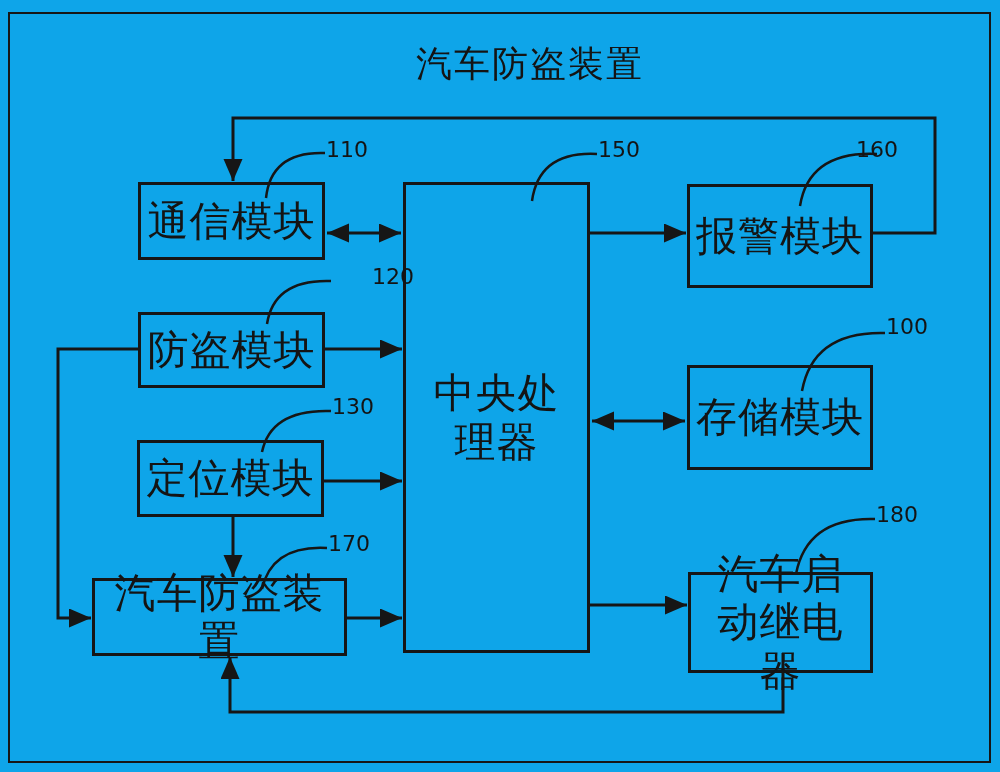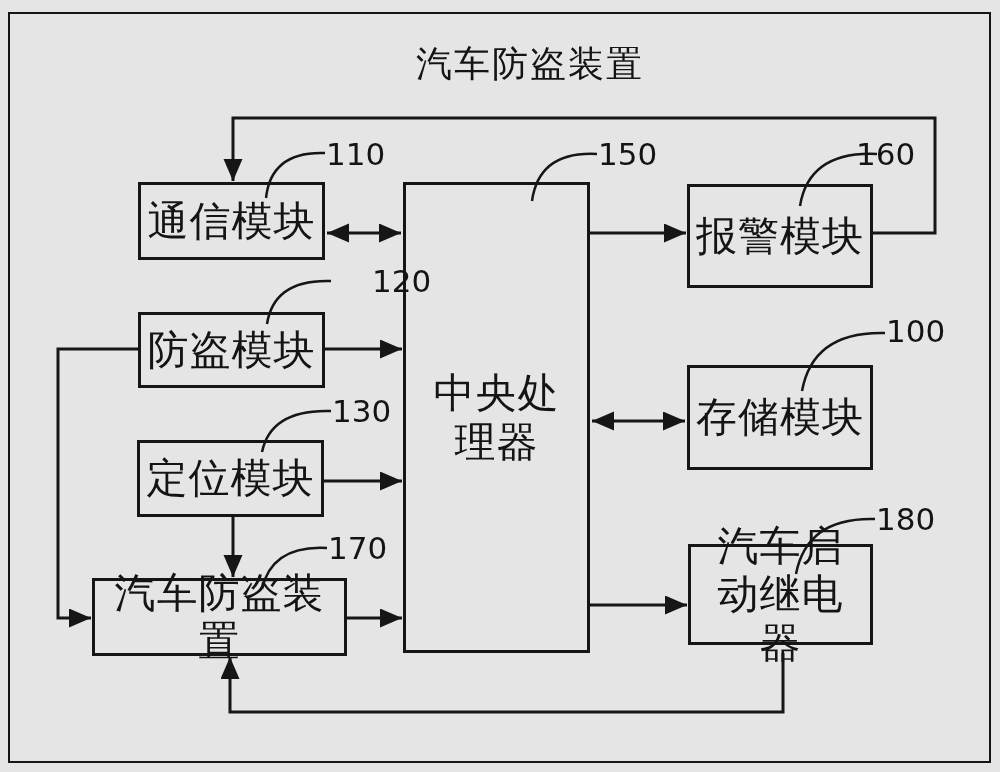--- a/index.html
+++ b/index.html
@@ -1,20 +1,20 @@
 <!DOCTYPE html>
 <html><head>
 <meta charset="utf-8">
 <style>
   html, body { margin: 0; padding: 0; background: #ffffff; }
   .page {
     position: relative;
     width: 1000px;
     height: 772px;
-    background: #e5e5e5;
+    background: #0ea5e9;
     font-family: "DejaVu Serif", "Liberation Serif", serif;
     color: #141414;
     overflow: hidden;
   }
   .frame {
     position: absolute;
     left: 8px; top: 12px;
     width: 983px; height: 751px;
     border: 2px solid #161616;
     box-sizing: border-box;
@@ -48,25 +48,25 @@
   }
   .box .lbl { display: block; }
   .box .narrow { width: 152px; word-break: break-all; }
   .b-comm    { left: 138px; top: 182px; width: 187px; height: 78px;  }
   .b-theft   { left: 138px; top: 312px; width: 187px; height: 76px;  }
   .b-pos     { left: 137px; top: 440px; width: 187px; height: 77px;  }
   .b-data    { left:  92px; top: 578px; width: 255px; height: 78px;  }
   .b-cpu     { left: 403px; top: 182px; width: 187px; height: 471px; }
   .b-alarm   { left: 687px; top: 184px; width: 186px; height: 104px; }
   .b-store   { left: 687px; top: 365px; width: 186px; height: 105px; }
-  .b-relay   { left: 688px; top: 544px; width: 185px; height: 101px; }
+  .b-relay   { left: 688px; top: 572px; width: 185px; height: 101px; }
   .ref {
     position: absolute;
     font-family: "DejaVu Sans", "Liberation Sans", sans-serif;
-    font-size: 31px;
+    font-size: 22px;
     line-height: 1;
     white-space: nowrap;
   }
   .r110 { left: 326px; top: 139px; }
   .r120 { left: 332px; top: 266px; margin-left: 40px; }
   .r130 { left: 332px; top: 396px; }
   .r140 { left: 328px; top: 533px; }
   .r150 { left: 598px; top: 139px; }
   .r160 { left: 856px; top: 139px; text-align: center; }
   .r170 { left: 886px; top: 316px; }

